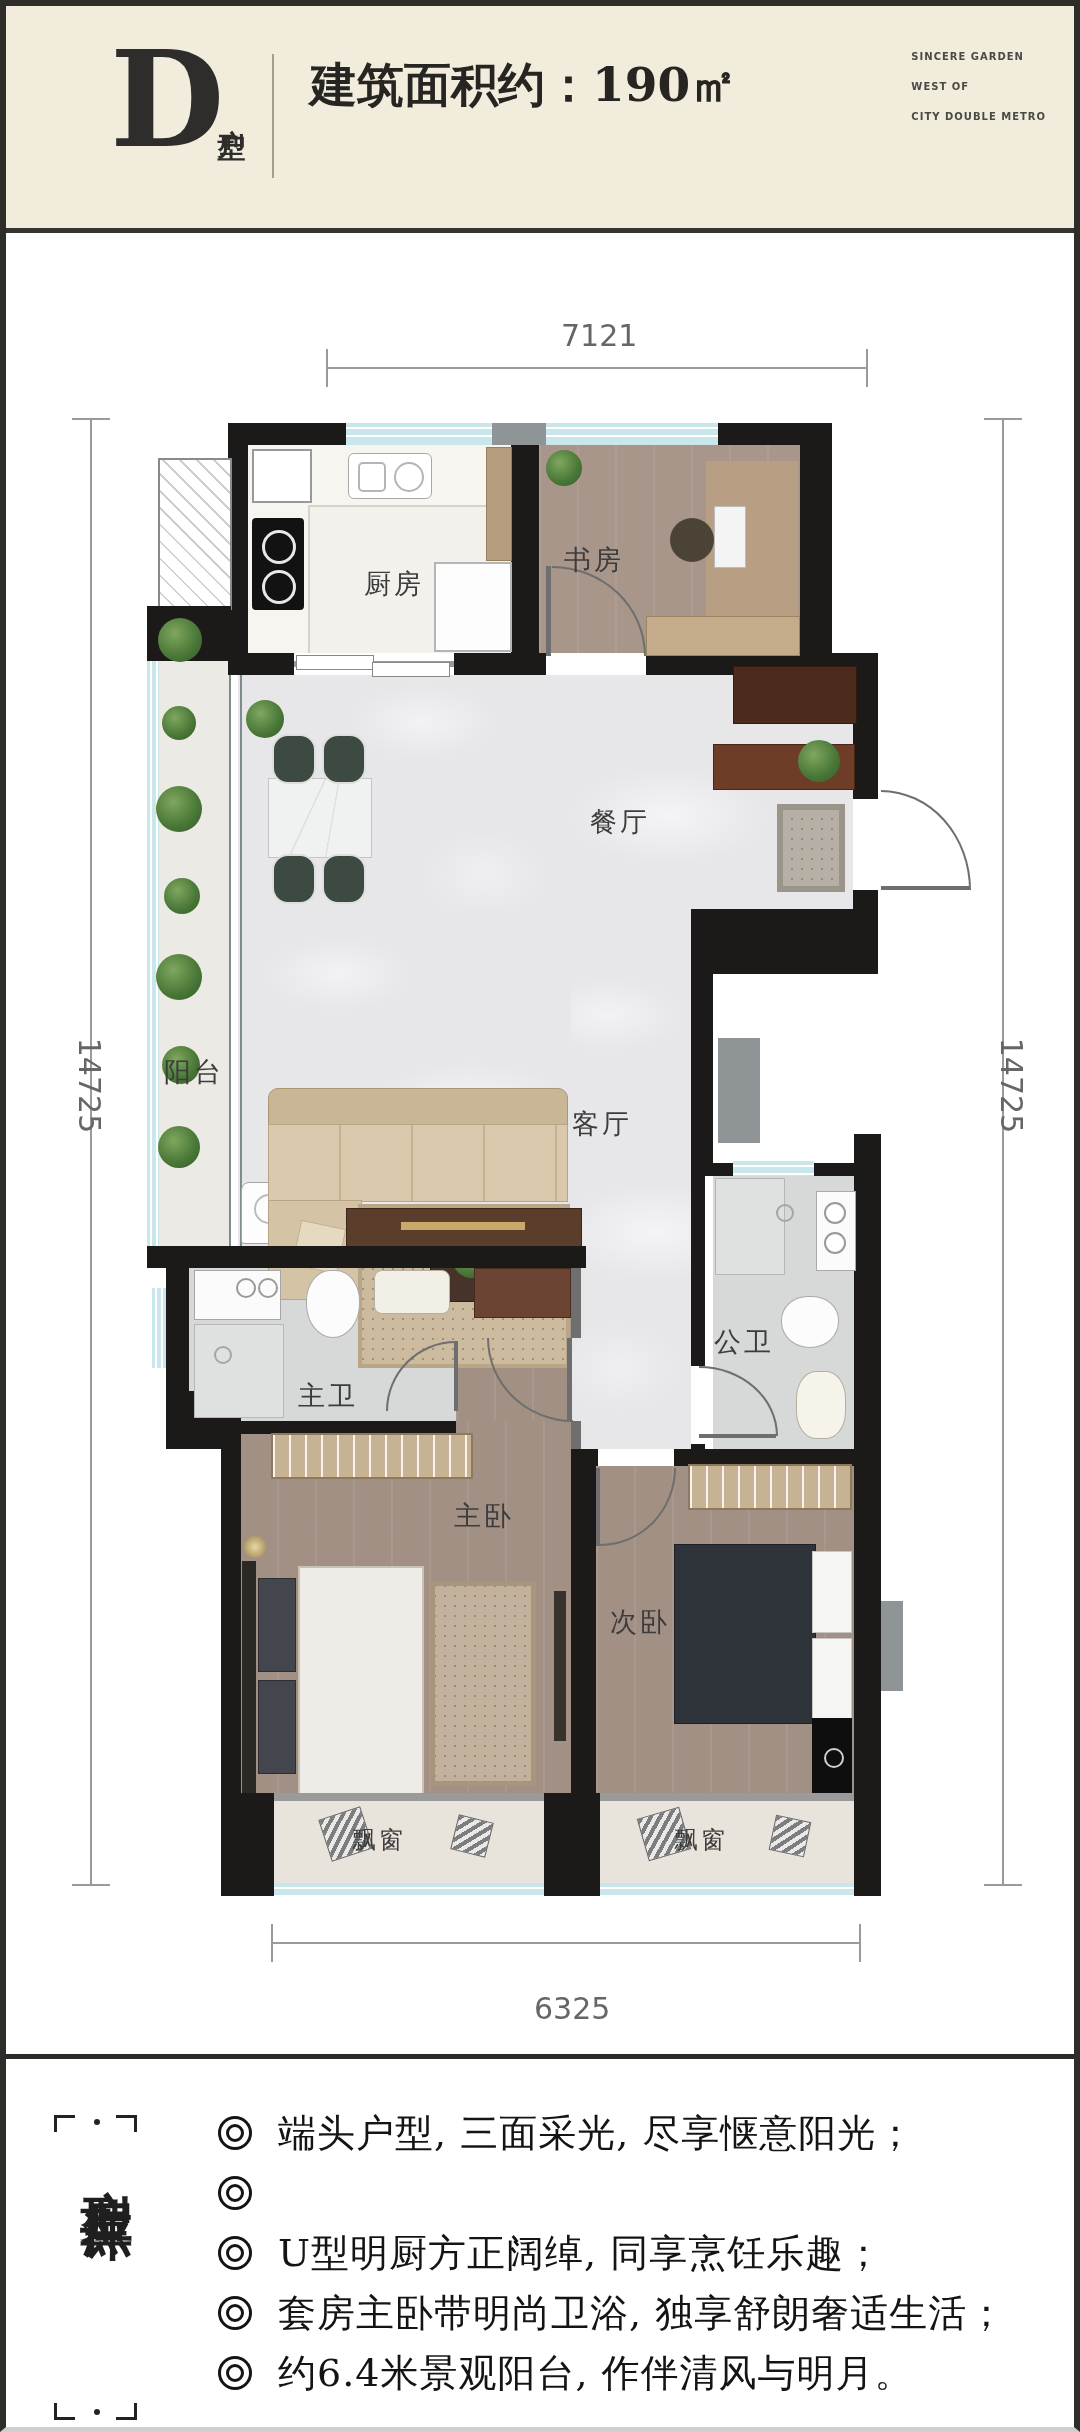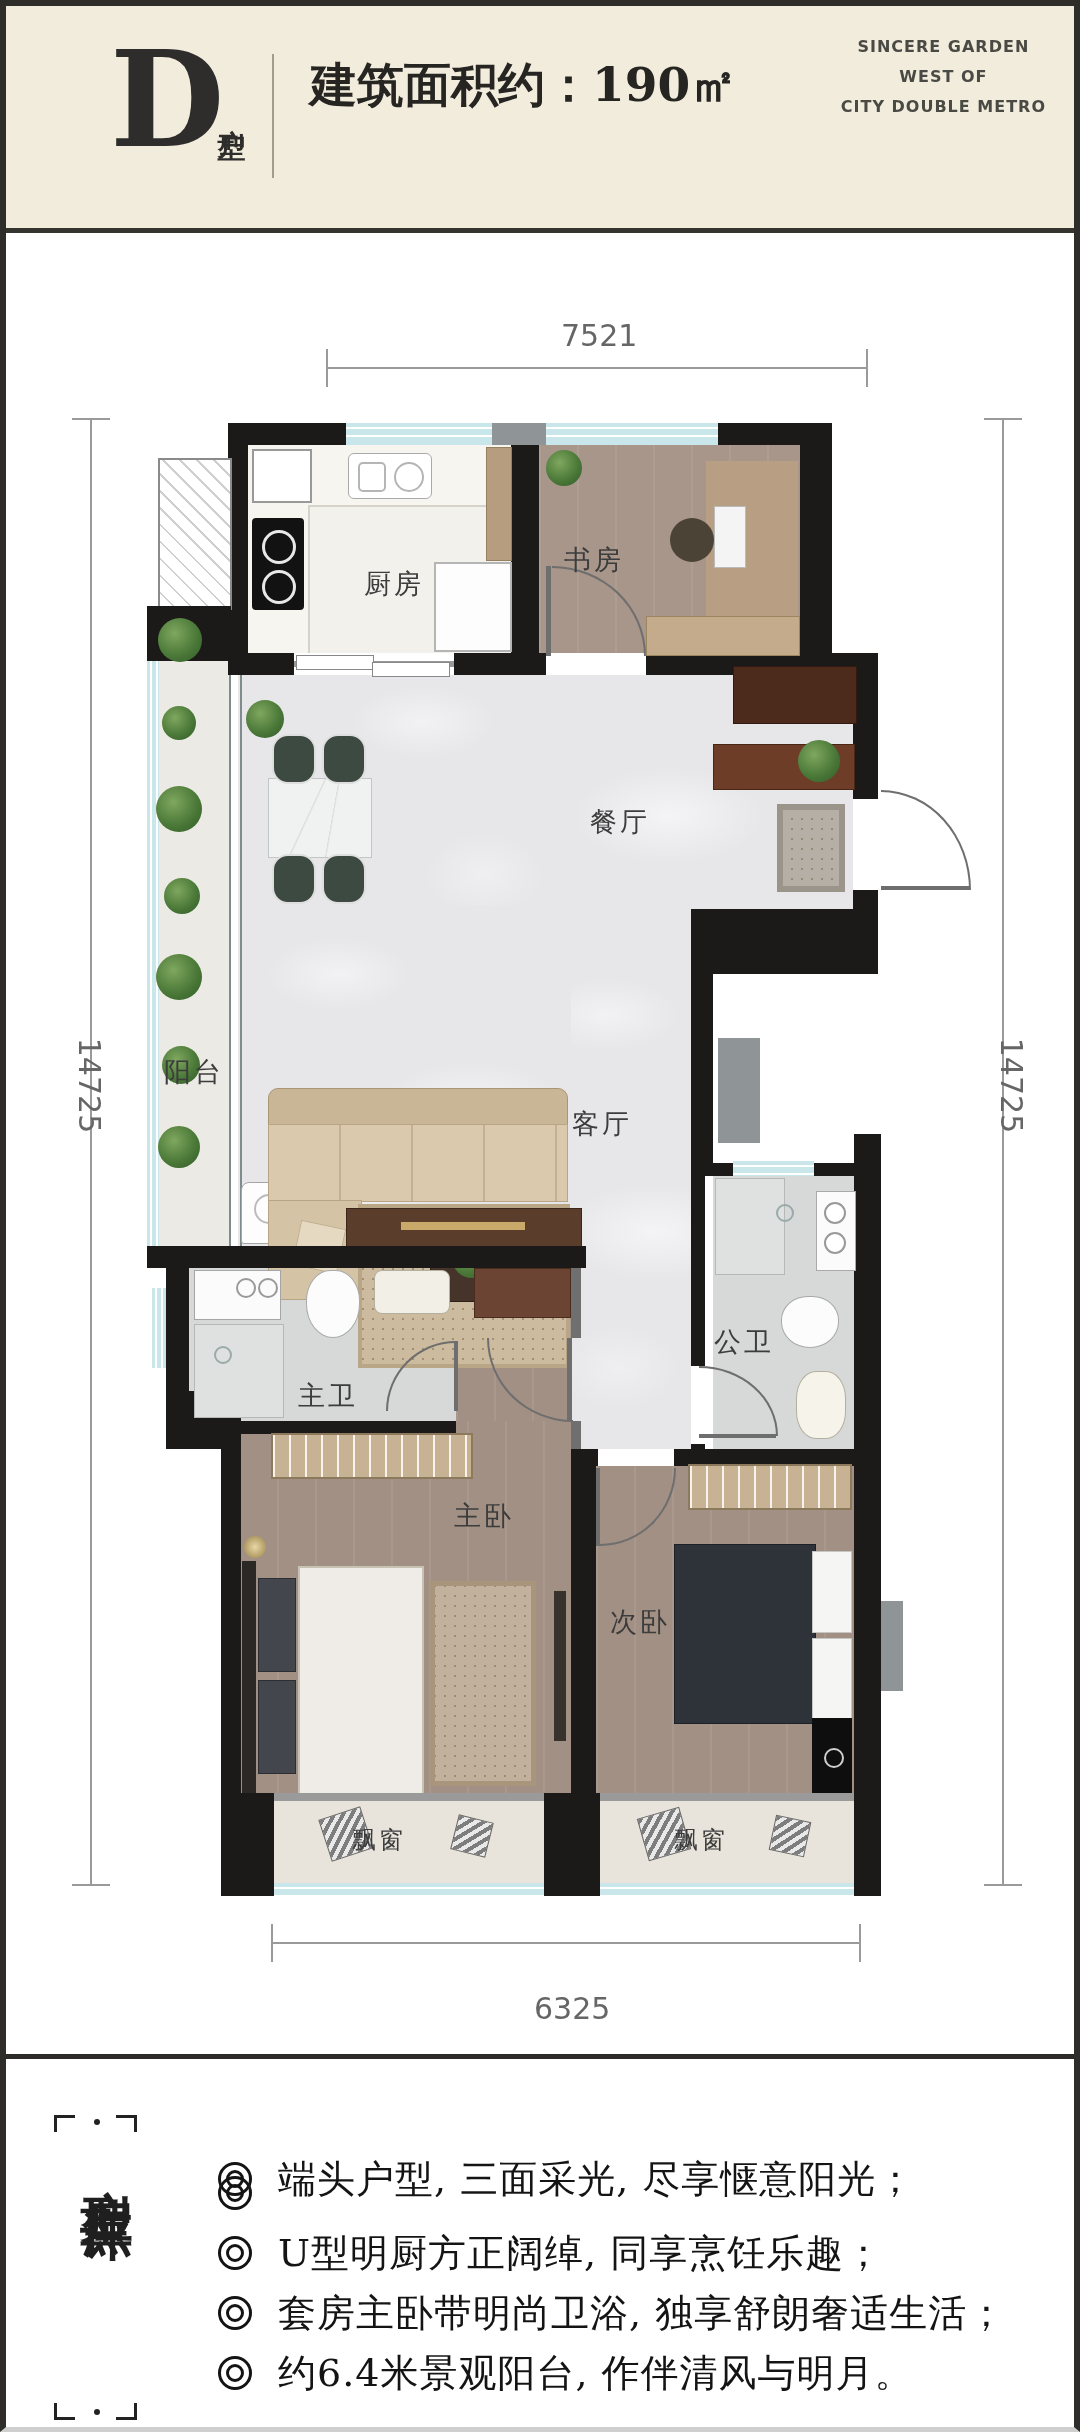--- a/index.html
+++ b/index.html
@@ -7,21 +7,21 @@
         font-family:"DejaVu Sans",sans-serif;box-sizing:border-box;
         border-left:6px solid #2e2d29;border-right:6px solid #2e2d29;border-top:6px solid #2e2d29;border-bottom:5px solid #cfcfcf;}
   .abs{position:absolute;}
   
   #header{position:absolute;left:0;top:0;width:1068px;height:222px;background:#f2ecdd;border-bottom:5px solid #35342f;}
   .big-d{position:absolute;left:104px;top:28px;font-family:"DejaVu Serif","Liberation Serif",serif;font-size:132px;font-weight:600;color:#2e2d2b;line-height:1;}
   .hx-vert{position:absolute;left:206px;top:100px;writing-mode:vertical-rl;text-orientation:upright;font-family:"DejaVu Serif",serif;font-size:28px;font-weight:700;color:#2e2d2b;letter-spacing:4px;}
   .hdr-div{position:absolute;left:266px;top:48px;width:2px;height:124px;background:#a49d8d;}
   .hdr-line1{position:absolute;left:304px;top:48px;font-family:"DejaVu Serif",serif;font-size:47px;font-weight:700;color:#262521;white-space:nowrap;}
   .hdr-line2{position:absolute;left:304px;top:116px;font-family:"DejaVu Serif",serif;font-size:47px;font-weight:700;color:#262521;white-space:nowrap;}
-  .brand{position:absolute;right:28px;top:26px;text-align:center;font-size:16px;font-weight:700;color:#4a4a44;letter-spacing:1px;line-height:30px;}
+  .brand{position:absolute;right:28px;top:36px;text-align:left;font-size:10px;font-weight:700;color:#4a4a44;letter-spacing:1px;line-height:30px;}
   
   .wall{position:absolute;background:#1b1a18;}
   .grayblk{position:absolute;background:#8f9496;}
   .winh{position:absolute;background:linear-gradient(180deg,#c9e6ea 0 4px,#ffffff 4px 6px,#c9e6ea 6px 12px,#ffffff 12px 14px,#c9e6ea 14px 100%);}
   .winv{position:absolute;background:linear-gradient(90deg,#c9e6ea 0 3px,#ffffff 3px 5px,#c9e6ea 5px 9px,#ffffff 9px 11px,#c9e6ea 11px 100%);}
   .marble{background:#e7e7e9;background-image:radial-gradient(ellipse 120px 60px at 30% 20%,#f2f2f4 0%,transparent 60%),radial-gradient(ellipse 160px 80px at 70% 60%,#f4f4f6 0%,transparent 60%),radial-gradient(ellipse 100px 70px at 40% 85%,#efeff1 0%,transparent 60%);}
   .wood{background:#a8968b;background-image:repeating-linear-gradient(90deg,rgba(255,255,255,.07) 0 2px,transparent 2px 38px);}
   .wood2{background:#a29084;background-image:repeating-linear-gradient(90deg,rgba(255,255,255,.07) 0 2px,transparent 2px 38px);}
   .tile{background:#d7d9d8;}
   .lab{position:absolute;font-size:27px;color:#3c3c3c;letter-spacing:3px;white-space:nowrap;}
@@ -58,21 +58,21 @@
     <div class="hdr-div"></div>
     <div class="hdr-line1">建筑面积约：190㎡</div>
     <div class="brand">
       <div>SINCERE GARDEN</div>
       <div>WEST OF</div>
       <div>CITY DOUBLE METRO</div>
     </div>
   </div>
 
   <div>
-    <div class="dimlab" style="left:555px;top:312px;">7521</div>
+    <div class="dimlab" style="left:555px;top:312px;">7121</div>
     <div class="dline" style="left:320px;top:361px;width:542px;height:2px;"></div>
     <div class="dline" style="left:320px;top:343px;width:2px;height:38px;"></div>
     <div class="dline" style="left:860px;top:343px;width:2px;height:38px;"></div>
   </div>
   <div>
     <div class="dline" style="left:84px;top:412px;width:2px;height:1468px;"></div>
     <div class="dline" style="left:66px;top:412px;width:38px;height:2px;"></div>
     <div class="dline" style="left:66px;top:1878px;width:38px;height:2px;"></div>
     <div class="dimlab" style="left:36px;top:1062px;transform:rotate(90deg);transform-origin:center;">14725</div>
   </div>
@@ -281,21 +281,21 @@
 
   <div id="review">
     <div class="corner c-tl" style="left:48px;top:56px;"></div>
     <div class="cdot" style="left:88px;top:60px;"></div>
     <div class="corner c-tr" style="left:110px;top:56px;"></div>
     <div class="vtitle">户型点评</div>
     <div class="corner c-bl" style="left:48px;top:344px;"></div>
     <div class="cdot" style="left:88px;top:350px;"></div>
     <div class="corner c-br" style="left:110px;top:344px;"></div>
 
-    <div class="bullet-row" style="top:48px;margin-top:46px;">
+    <div class="bullet-row" style="top:48px;">
       <span class="bullseye"></span>
       <span class="btext">端头户型, 三面采光, 尽享惬意阳光；</span>
     </div>
     <div class="bullet-row" style="top:108px;">
       <span class="bullseye"></span>
     </div>
     <div class="bullet-row" style="top:168px;">
       <span class="bullseye"></span>
       <span class="btext">U型明厨方正阔绰, 同享烹饪乐趣；</span>
     </div>

